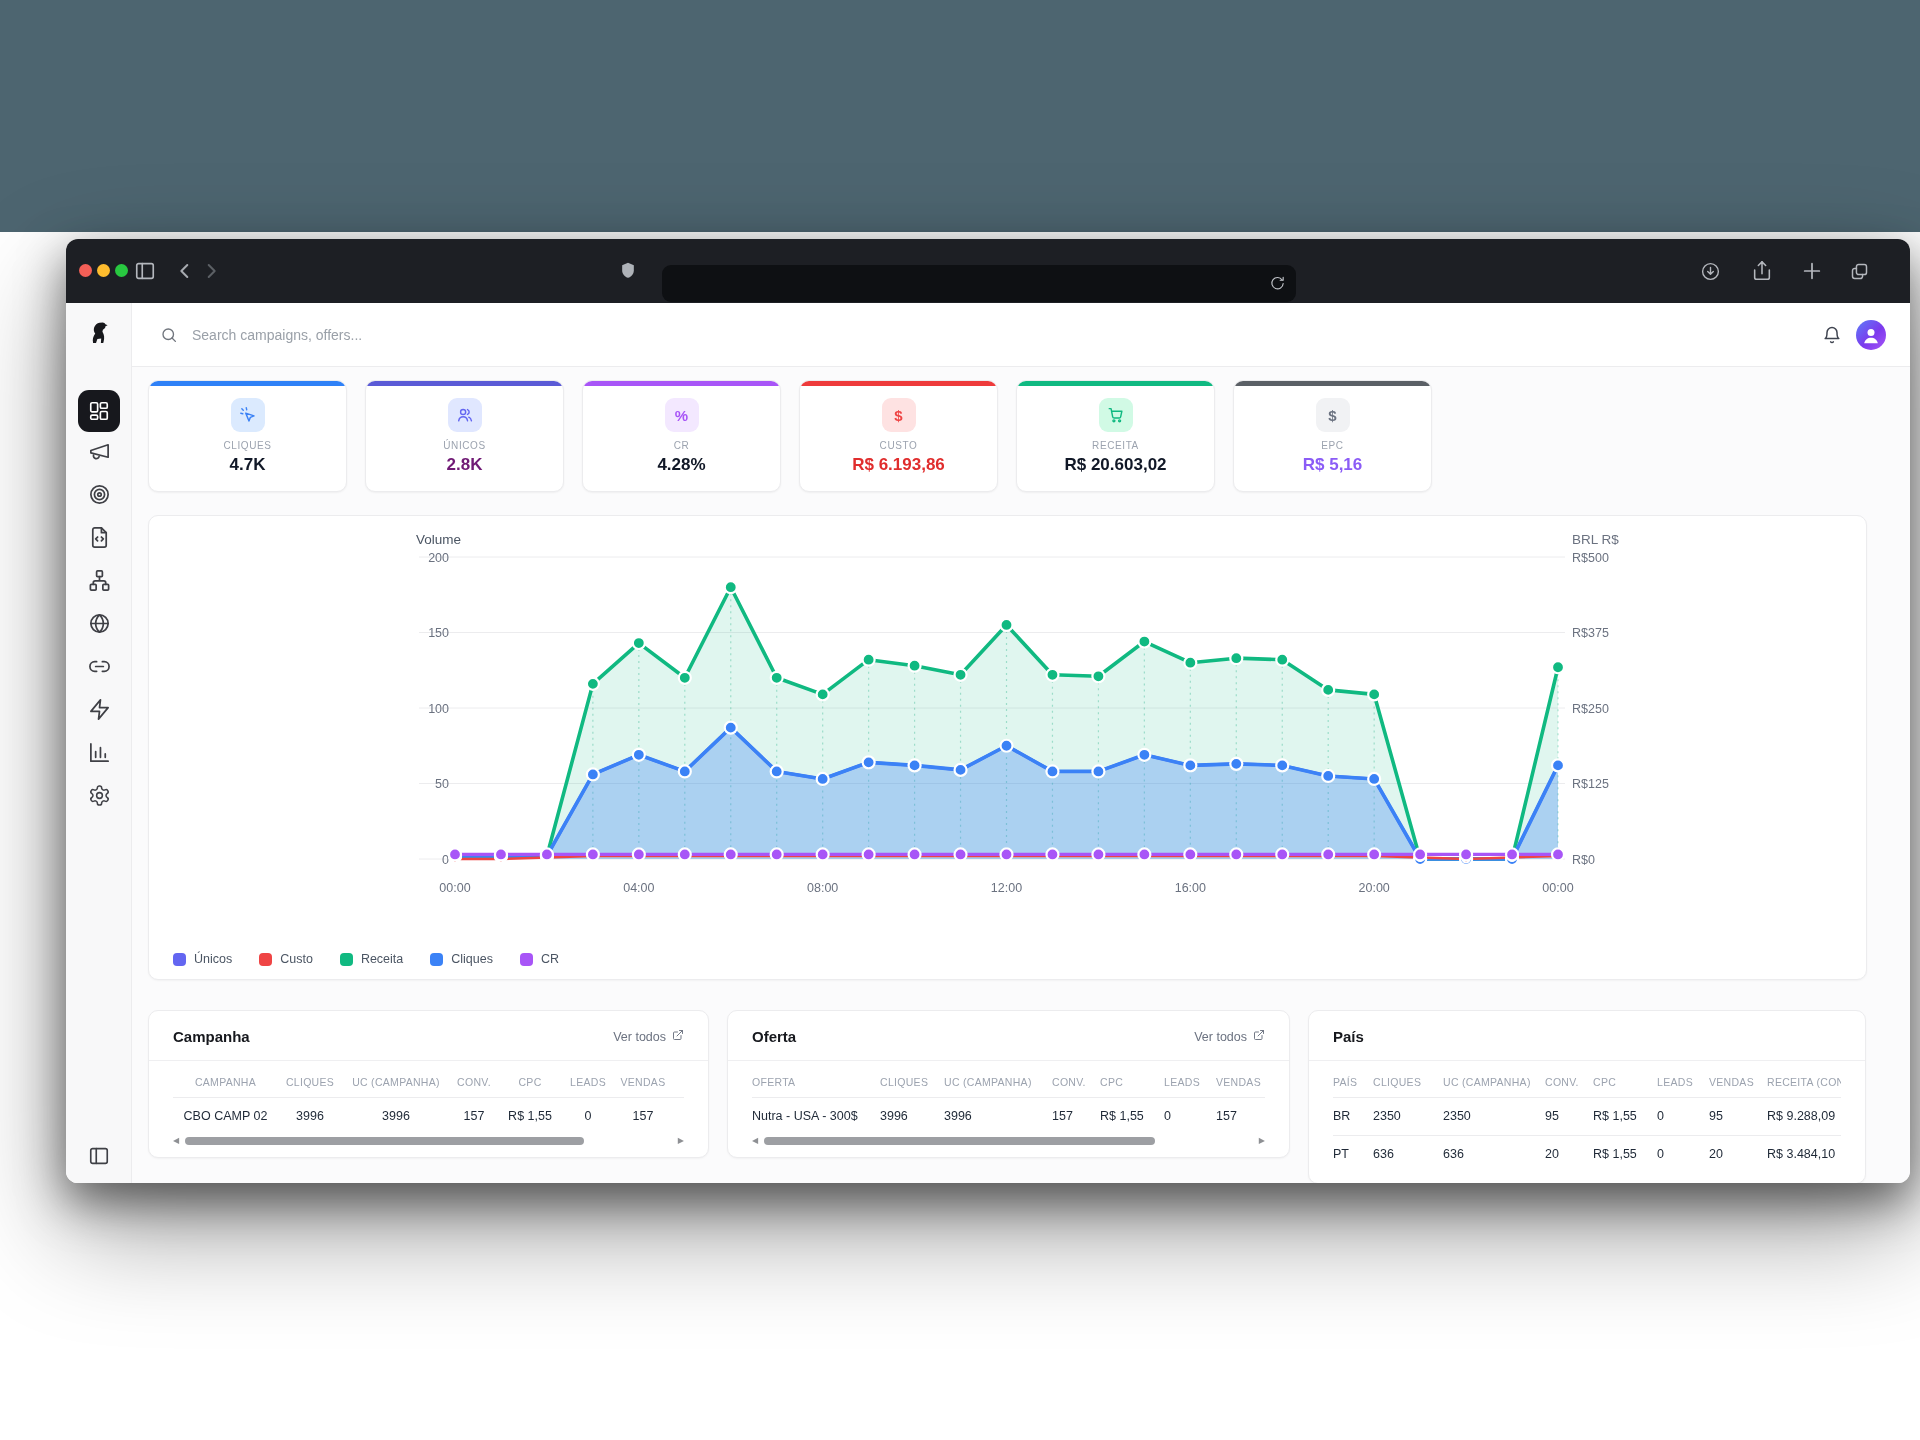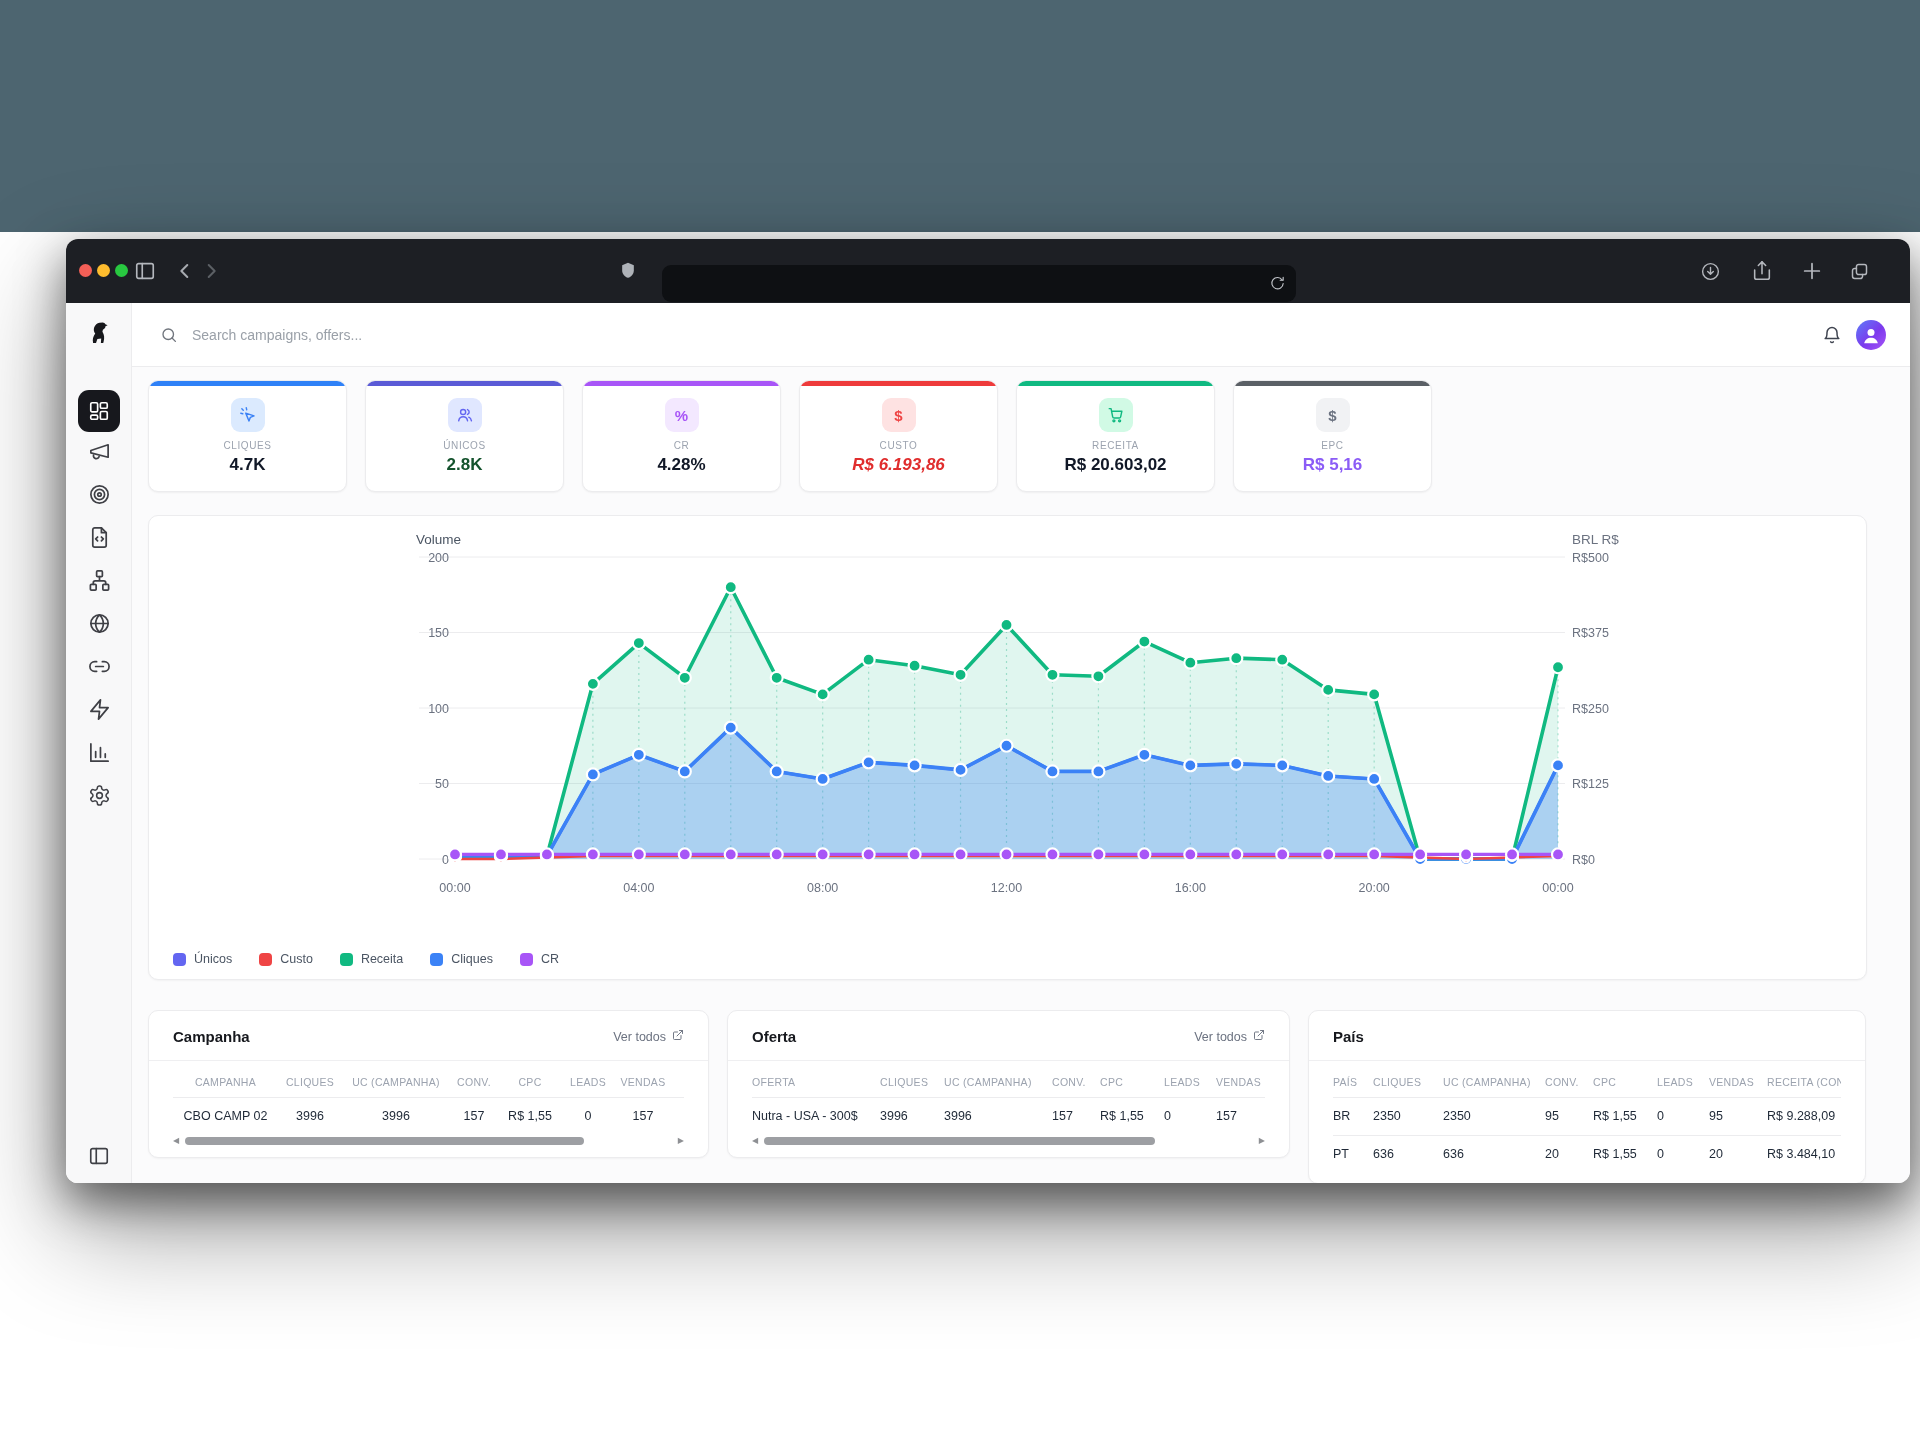--- a/index.html
+++ b/index.html
@@ -281,33 +281,33 @@
             <div class="kpi">
               <div class="kpi-accent" style="background: rgb(91, 91, 214);"></div>
               <div class="kpi-chip" style="background: rgb(224, 231, 255); color: rgb(99, 102, 241);">
                 <svg viewBox="0 0 24 24" fill="none" stroke="currentColor" stroke-width="1.9" stroke-linecap="round" stroke-linejoin="round">
                   <circle cx="9.5" cy="8" r="3.4"></circle>
                   <path d="M3.6 19.8c.6-3.5 3-5.4 5.9-5.4s5.3 1.9 5.9 5.4"></path>
                   <path d="M15.3 4.8a3.4 3.4 0 0 1 0 6.4M17 14.9c1.9.7 3.1 2.3 3.6 4.9"></path>
                 </svg>
               </div>
               <div class="kpi-label">ÚNICOS</div>
-              <div class="kpi-value" style="color: #14532d;">2.8K</div>
+              <div class="kpi-value" style="color: #701a75;">2.8K</div>
             </div>
             <div class="kpi">
               <div class="kpi-accent" style="background: rgb(168, 85, 247);"></div>
               <div class="kpi-chip" style="background: rgb(243, 232, 255); color: rgb(168, 85, 247);">%</div>
               <div class="kpi-label">CR</div>
               <div class="kpi-value" style="color: rgb(17, 24, 39);">4.28%</div>
             </div>
             <div class="kpi">
               <div class="kpi-accent" style="background: rgb(238, 59, 59);"></div>
               <div class="kpi-chip" style="background: rgb(254, 226, 226); color: rgb(239, 68, 68);">$</div>
               <div class="kpi-label">CUSTO</div>
-              <div class="kpi-value" style="color: rgb(224, 45, 45); font-style: italic;">R$ 6.193,86</div>
+              <div class="kpi-value" style="color: rgb(224, 45, 45);">R$ 6.193,86</div>
             </div>
             <div class="kpi">
               <div class="kpi-accent" style="background: rgb(16, 185, 129);"></div>
               <div class="kpi-chip" style="background: rgb(209, 250, 229); color: rgb(16, 185, 129);">
                 <svg viewBox="0 0 24 24" fill="none" stroke="currentColor" stroke-width="1.9" stroke-linecap="round" stroke-linejoin="round">
                   <circle cx="9.2" cy="19.8" r="1.3"></circle>
                   <circle cx="16.8" cy="19.8" r="1.3"></circle>
                   <path d="M3 3.5h2.4l2.2 11a2 2 0 0 0 2 1.6h6.6a2 2 0 0 0 2-1.6L19.8 7H6.1"></path>
                 </svg>
               </div>

